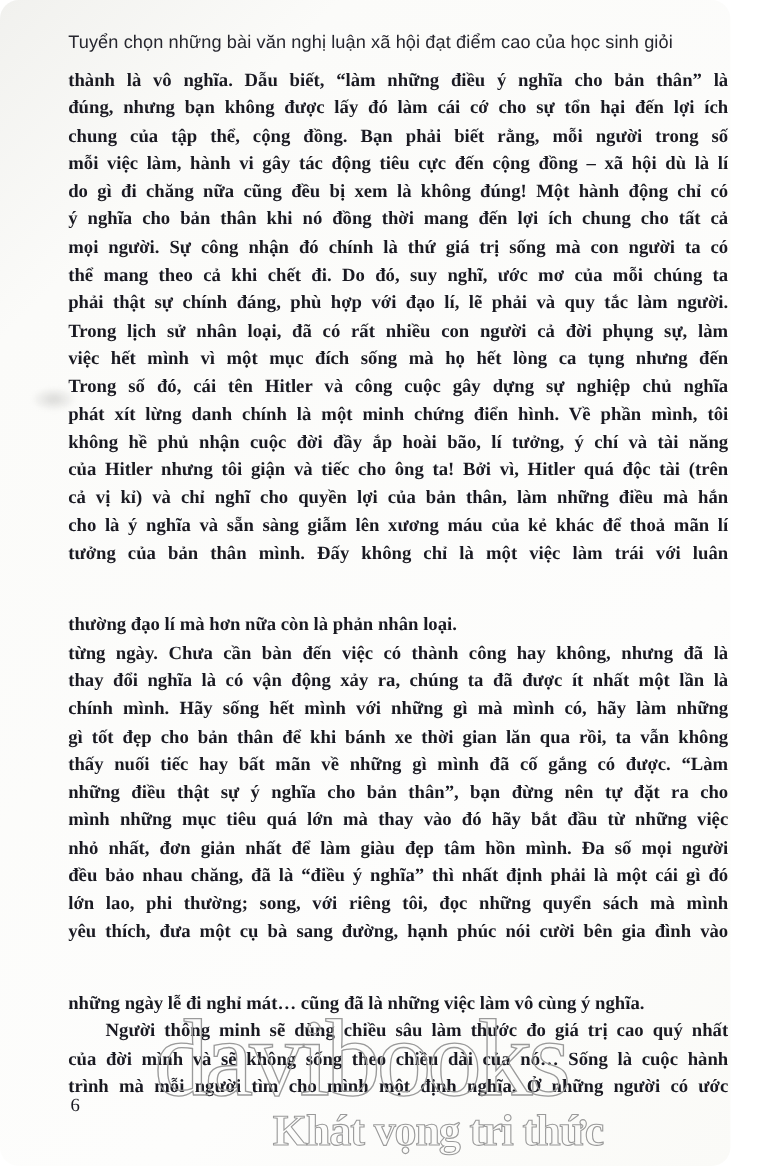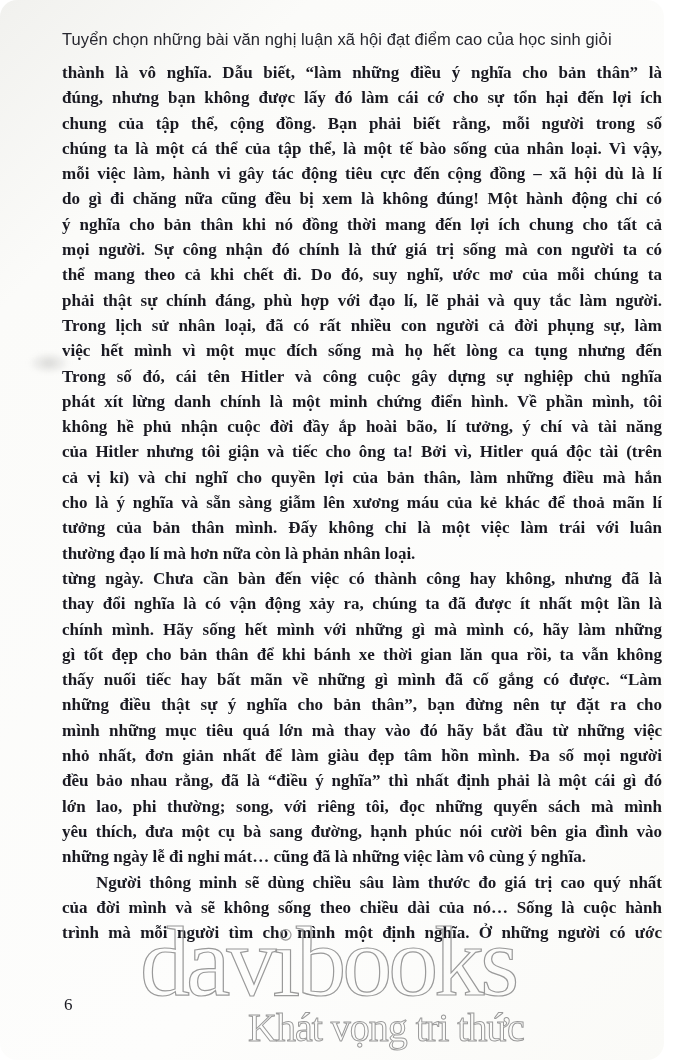--- a/index.html
+++ b/index.html
@@ -34,21 +34,21 @@
     color: #1a1a22;
   }
   .line {
     height: 25.3px;
     overflow: hidden;
     text-align: justify;
     text-align-last: justify;
     white-space: normal;
     font-weight: bold;
   }
-  .line.para-end { text-align-last: left; }
+  .line.para-end { text-align-last: left; margin-top: 40px; }
   .line.indent { text-indent: 34px; }
   .page-number {
     position: absolute;
     left: 64px;
     top: 995px;
     font-family: "Liberation Serif", serif;
     font-size: 17px;
     color: #1a1a22;
   }
   .watermark-primary {
@@ -67,20 +67,21 @@
     position: absolute;
     left: 248px;
     top: 1008px;
     font-family: "Liberation Serif", serif;
     font-size: 40px;
     line-height: 1;
     letter-spacing: -1px;
     color: transparent;
     -webkit-text-stroke: 1px var(--wm-color, #9a9a9a);
     pointer-events: none;
+    font-weight: bold;
   }
   .smudge {
     position: absolute;
     left: 28px;
     top: 352px;
     width: 42px;
     height: 22px;
     background: radial-gradient(ellipse at center, rgba(190,190,188,0.55), rgba(190,190,188,0) 70%);
     filter: blur(2px);
   }
@@ -89,21 +90,20 @@
 <body>
 
 <div class="page" style="color: rgb(26, 26, 34);">
   <div class="header" style="color: rgb(38, 38, 46);">Tuyển chọn những bài văn nghị luận xã hội đạt điểm cao của học sinh giỏi</div>
 
   <div class="body-text" id="body-text">
       <div>
         <div class="line">thành là vô nghĩa. Dẫu biết, “làm những điều ý nghĩa cho bản thân” là</div>
         <div class="line">đúng, nhưng bạn không được lấy đó làm cái cớ cho sự tổn hại đến lợi ích</div>
         <div class="line">chung của tập thể, cộng đồng. Bạn phải biết rằng, mỗi người trong số</div>
-        <div class="line">chúng ta là một cá thể của tập thể, là một tế bào sống của nhân loại. Vì vậy,</div>
         <div class="line">mỗi việc làm, hành vi gây tác động tiêu cực đến cộng đồng – xã hội dù là lí</div>
         <div class="line">do gì đi chăng nữa cũng đều bị xem là không đúng! Một hành động chỉ có</div>
         <div class="line">ý nghĩa cho bản thân khi nó đồng thời mang đến lợi ích chung cho tất cả</div>
         <div class="line">mọi người. Sự công nhận đó chính là thứ giá trị sống mà con người ta có</div>
         <div class="line">thể mang theo cả khi chết đi. Do đó, suy nghĩ, ước mơ của mỗi chúng ta</div>
         <div class="line">phải thật sự chính đáng, phù hợp với đạo lí, lẽ phải và quy tắc làm người.</div>
         <div class="line">Trong lịch sử nhân loại, đã có rất nhiều con người cả đời phụng sự, làm</div>
         <div class="line">việc hết mình vì một mục đích sống mà họ hết lòng ca tụng nhưng đến</div>
         <div class="line">Trong số đó, cái tên Hitler và công cuộc gây dựng sự nghiệp chủ nghĩa</div>
         <div class="line">phát xít lừng danh chính là một minh chứng điển hình. Về phần mình, tôi</div>
@@ -116,21 +116,21 @@
       </div>
       <div>
         <div class="line">từng ngày. Chưa cần bàn đến việc có thành công hay không, nhưng đã là</div>
         <div class="line">thay đổi nghĩa là có vận động xảy ra, chúng ta đã được ít nhất một lần là</div>
         <div class="line">chính mình. Hãy sống hết mình với những gì mà mình có, hãy làm những</div>
         <div class="line">gì tốt đẹp cho bản thân để khi bánh xe thời gian lăn qua rồi, ta vẫn không</div>
         <div class="line">thấy nuối tiếc hay bất mãn về những gì mình đã cố gắng có được. “Làm</div>
         <div class="line">những điều thật sự ý nghĩa cho bản thân”, bạn đừng nên tự đặt ra cho</div>
         <div class="line">mình những mục tiêu quá lớn mà thay vào đó hãy bắt đầu từ những việc</div>
         <div class="line">nhỏ nhất, đơn giản nhất để làm giàu đẹp tâm hồn mình. Đa số mọi người</div>
-        <div class="line">đều bảo nhau rằng, đã là “điều ý nghĩa” thì nhất định phải là một cái gì đó</div>
+        <div class="line">đều bảo nhau chăng, đã là “điều ý nghĩa” thì nhất định phải là một cái gì đó</div>
         <div class="line">lớn lao, phi thường; song, với riêng tôi, đọc những quyển sách mà mình</div>
         <div class="line">yêu thích, đưa một cụ bà sang đường, hạnh phúc nói cười bên gia đình vào</div>
         <div class="line para-end">những ngày lễ đi nghỉ mát… cũng đã là những việc làm vô cùng ý nghĩa.</div>
       </div>
       <div>
         <div class="line indent">Người thông minh sẽ dùng chiều sâu làm thước đo giá trị cao quý nhất</div>
         <div class="line">của đời mình và sẽ không sống theo chiều dài của nó… Sống là cuộc hành</div>
         <div class="line">trình mà mỗi người tìm cho mình một định nghĩa. Ở những người có ước</div>
       </div>
     </div>

